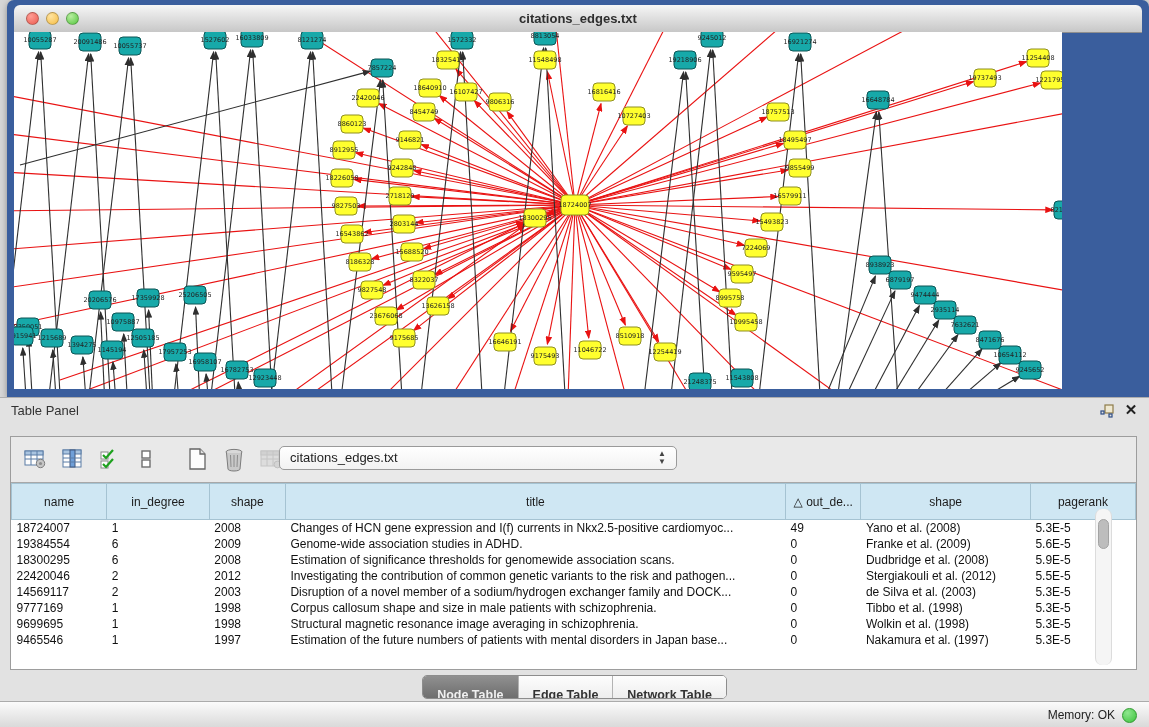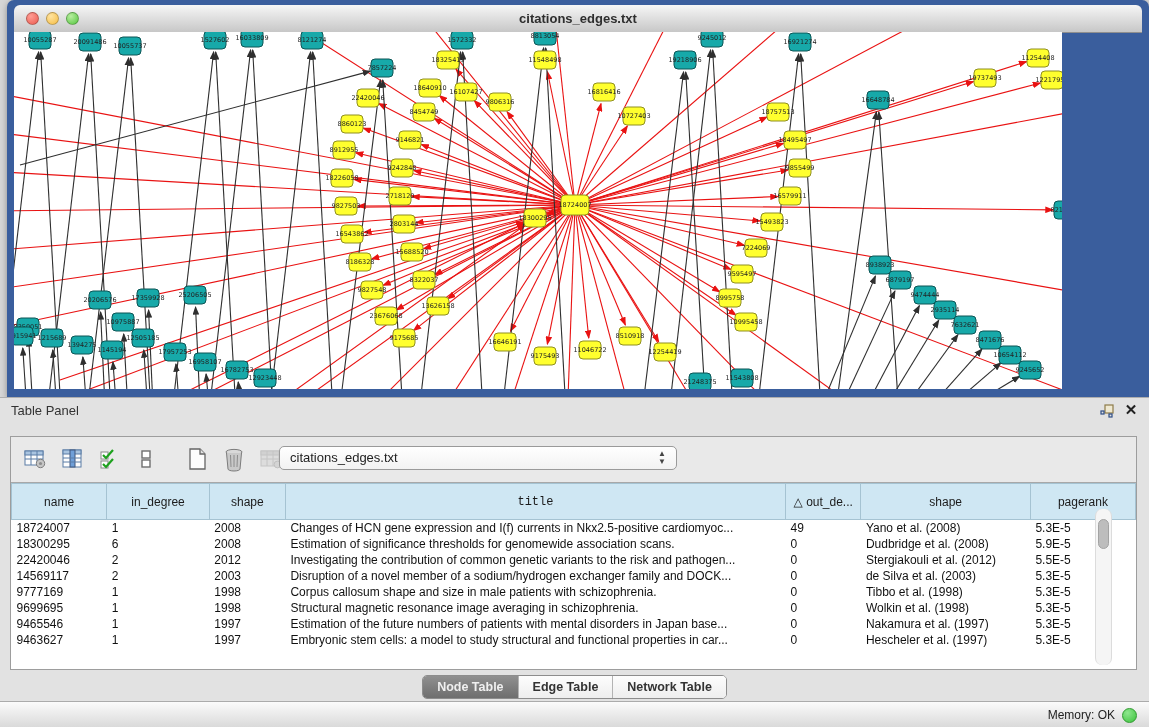--- a/index.html
+++ b/index.html
@@ -27,21 +27,21 @@
   #select-arrows{position:absolute;right:10px;top:3px;font-size:8px;color:#444;line-height:8px;text-align:center;}
   #table-wrap{position:absolute;left:0;top:45px;right:0;bottom:0;background:#ffffff;border-top:1px solid #a8a8a8;overflow:hidden;}
   #grid{border-collapse:collapse;table-layout:fixed;font-size:12px;color:#111;}
   #grid th{background:#cfe7f3;border:1px solid #a5c3d2;font-weight:normal;font-size:12px;color:#1b1b1b;height:21px;padding:7px 4px;overflow:hidden;white-space:nowrap;text-align:center;}
   #grid td{height:16px;padding:0 5px;overflow:hidden;white-space:nowrap;border:none;}
   #vscroll{position:absolute;right:24px;top:26px;bottom:4px;width:15px;background:#f5f5f5;border-left:1px solid #dcdcdc;border-right:1px solid #dcdcdc;border-radius:7px;}
   #vscroll-thumb{position:absolute;left:2px;top:10px;width:11px;height:30px;border-radius:6px;background:#bdbdbd;border:1px solid #a3a3a3;box-sizing:border-box;}
   
   #tabbar{position:absolute;left:0;top:275px;width:100%;height:28px;display:flex;align-items:center;justify-content:center;}
   #segmented{display:flex;height:22px;border:1px solid #8d8d8d;border-radius:5px;overflow:hidden;background:#fff;}
-  .segment{padding:0 14px;font-size:12.5px;font-weight:bold;color:#333;line-height:22px;background:linear-gradient(#fdfdfd,#eeeeee);border-right:1px solid #b3b3b3;cursor:pointer;}
+  .segment{padding:8px 14px;font-size:12.5px;font-weight:bold;color:#333;line-height:22px;background:linear-gradient(#fdfdfd,#eeeeee);border-right:1px solid #b3b3b3;cursor:pointer;}
   .segment:last-child{border-right:none;}
   .segment.active{background:linear-gradient(#909090,#6e6e6e);color:#f0f0f0;}
   
   #statusbar{position:absolute;left:0;top:303px;width:100%;height:27px;background:linear-gradient(#fbfbfb,#d7d7d7);border-top:1px solid #ababab;}
   #memory{position:absolute;right:34px;top:0;height:27px;line-height:27px;font-size:12px;color:#222;}
   #memory-dot{position:absolute;right:12px;top:6px;width:15px;height:15px;border-radius:50%;background:radial-gradient(circle at 35% 30%,#8fe78f,#3cc33c);border:1px solid #2f9a2f;box-sizing:border-box;}
   
   #divider-grip{position:absolute;left:495px;top:399px;width:12px;height:7px;opacity:.6;}
 </style>
 </head>
@@ -665,37 +665,46 @@
       </div>
     </div>
 
     <div id="table-wrap">
       <table id="grid">
         <thead>
             <tr id="grid-head">
               <th style="width: 89px;">name</th>
               <th style="width: 97px;">in_degree</th>
               <th style="width: 70px;">shape</th>
-              <th style="width: 495px; font-family: Liberation Mono, monospace;">title</th>
+              <th style="width: 495px;">title</th>
               <th style="width: 67px;">△ out_de...</th>
               <th style="width: 163px;">shape</th>
               <th style="width: 100px;">pagerank</th>
             </tr>
           </thead>
         <tbody id="grid-body">
             <tr>
               <td>18724007</td>
               <td>1</td>
               <td>2008</td>
               <td>Changes of HCN gene expression and I(f) currents in Nkx2.5-positive cardiomyoc...</td>
               <td>49</td>
               <td>Yano et al. (2008)</td>
               <td>5.3E-5</td>
             </tr>
             <tr>
+              <td>19384554</td>
+              <td>6</td>
+              <td>2009</td>
+              <td>Genome-wide association studies in ADHD.</td>
+              <td>0</td>
+              <td>Franke et al. (2009)</td>
+              <td>5.6E-5</td>
+            </tr>
+            <tr>
               <td>18300295</td>
               <td>6</td>
               <td>2008</td>
               <td>Estimation of significance thresholds for genomewide association scans.</td>
               <td>0</td>
               <td>Dudbridge et al. (2008)</td>
               <td>5.9E-5</td>
             </tr>
             <tr>
               <td>22420046</td>
@@ -733,29 +742,20 @@
               <td>Wolkin et al. (1998)</td>
               <td>5.3E-5</td>
             </tr>
             <tr>
               <td>9465546</td>
               <td>1</td>
               <td>1997</td>
               <td>Estimation of the future numbers of patients with mental disorders in Japan base...</td>
               <td>0</td>
               <td>Nakamura et al. (1997)</td>
-              <td>5.3E-5</td>
-            </tr>
-            <tr>
-              <td>9463627</td>
-              <td>1</td>
-              <td>1997</td>
-              <td>Embryonic stem cells: a model to study structural and functional properties in car...</td>
-              <td>0</td>
-              <td>Hescheler et al. (1997)</td>
               <td>5.3E-5</td>
             </tr>
           </tbody>
       </table>
       <div id="vscroll">
         <div id="vscroll-thumb"></div>
       </div>
     </div>
   </div>
 

